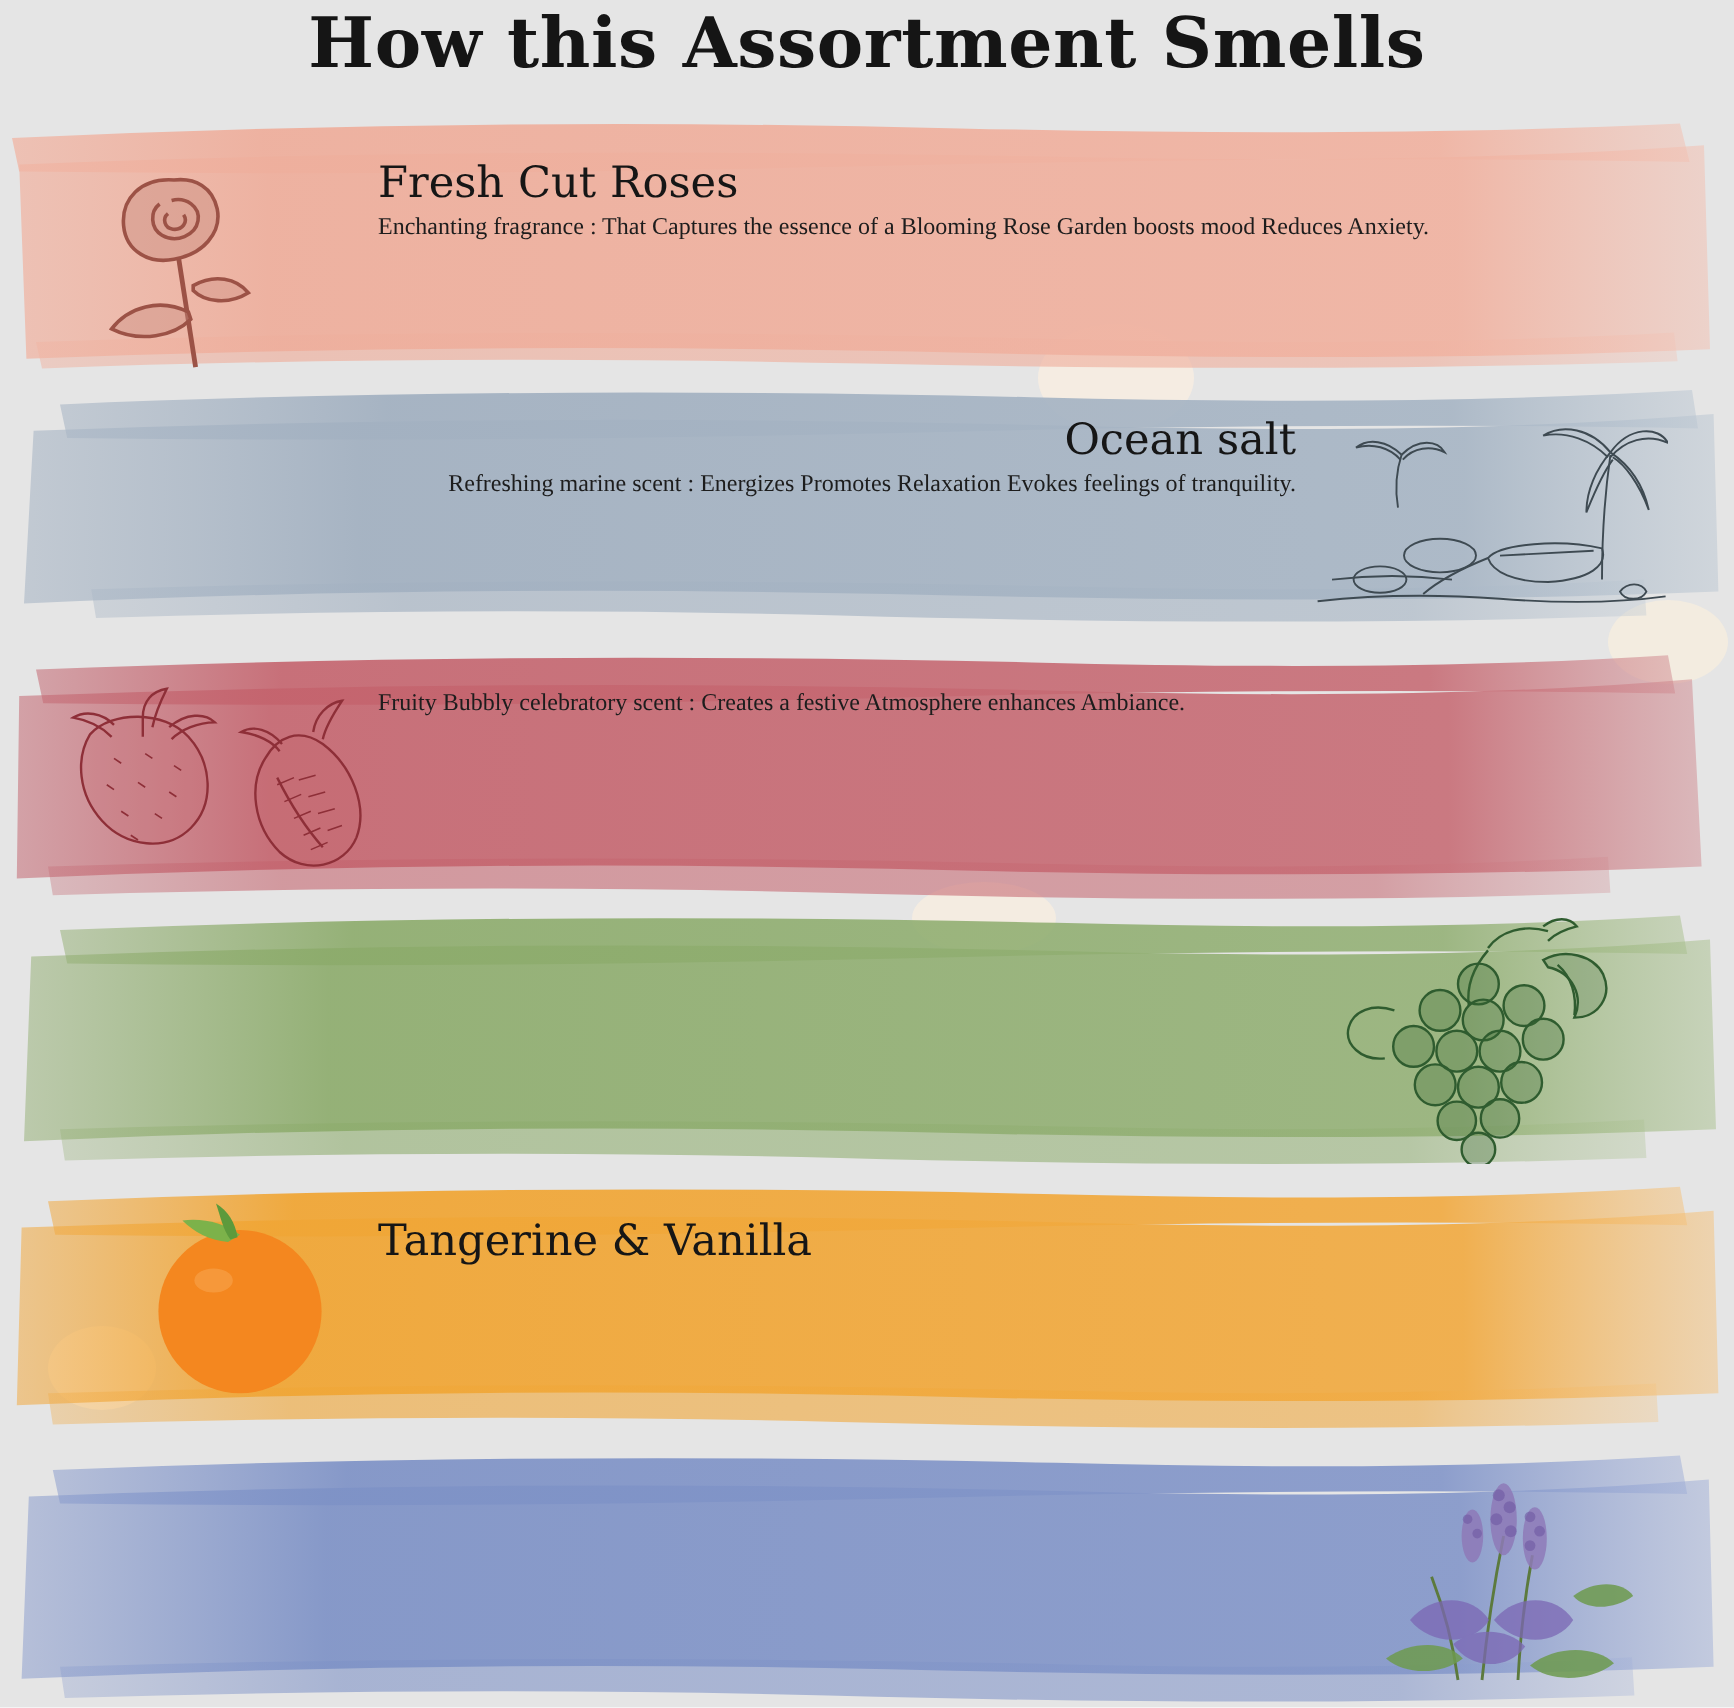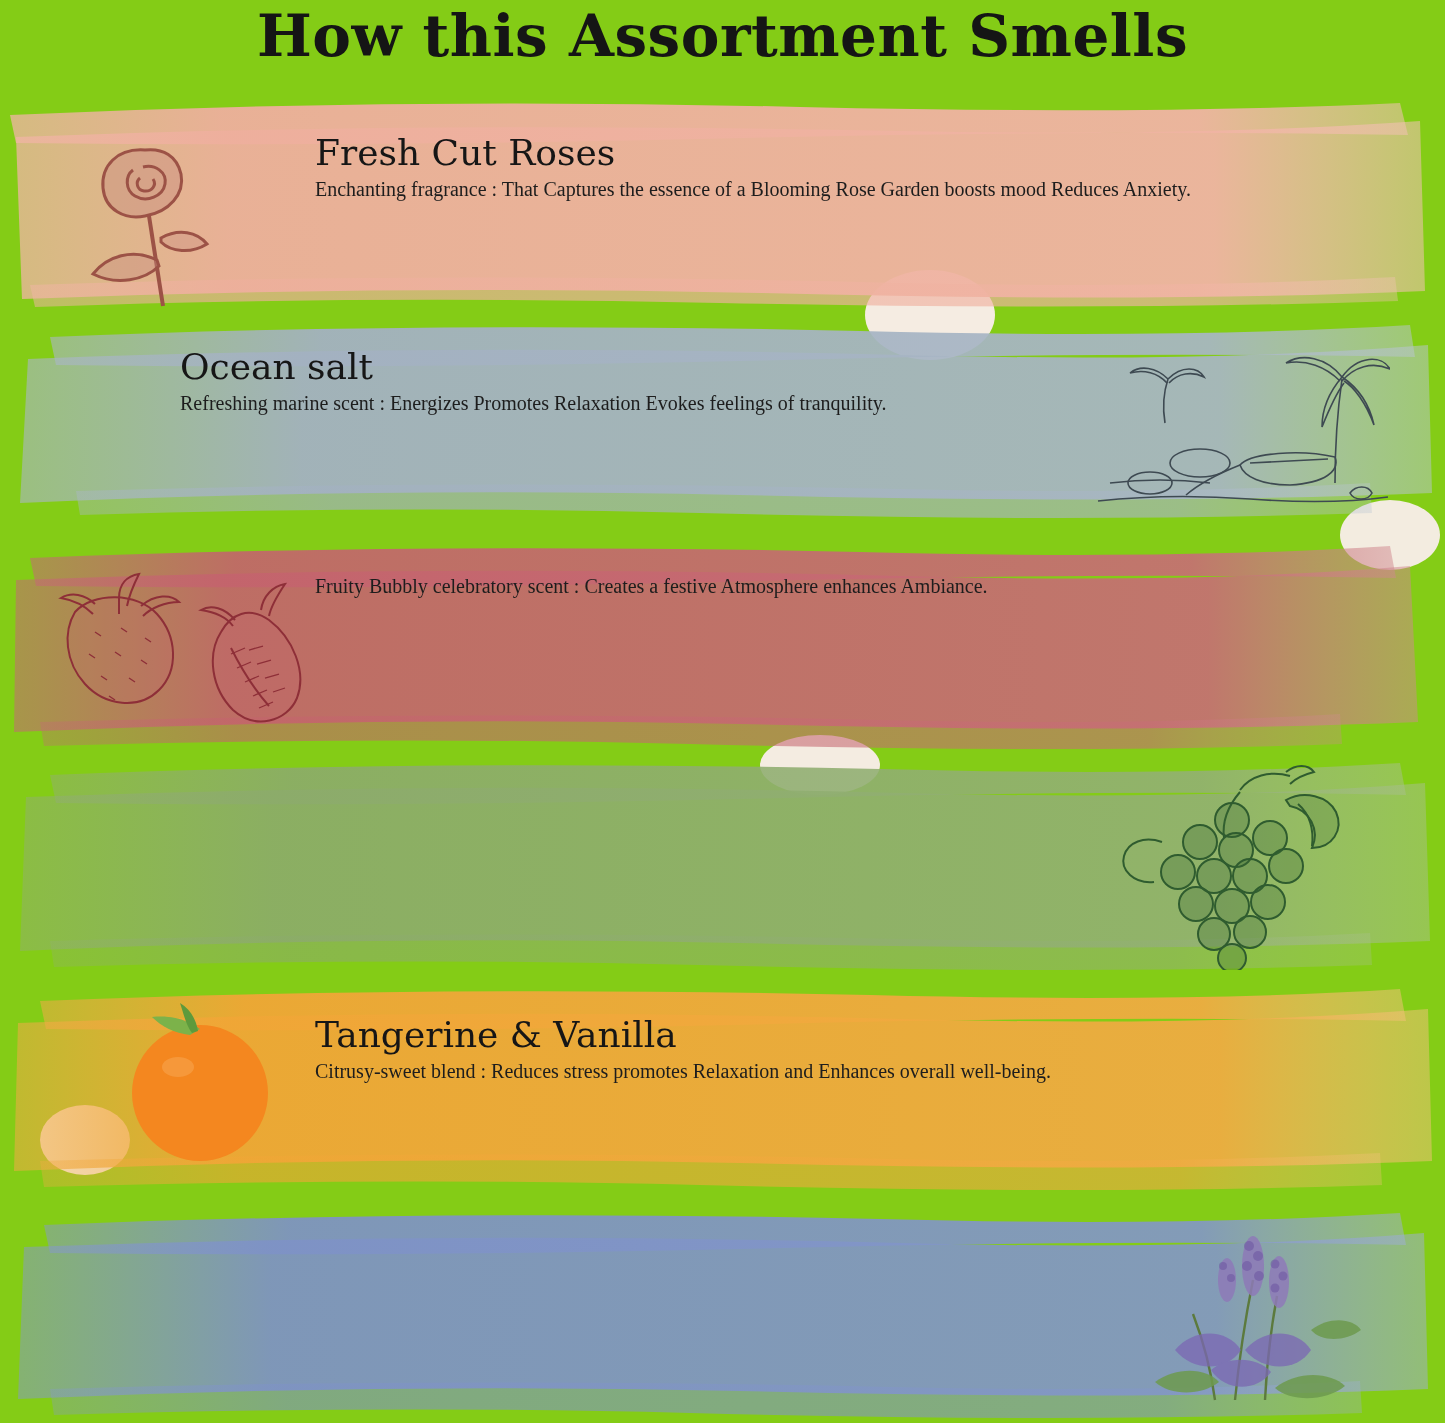--- a/index.html
+++ b/index.html
@@ -4,21 +4,21 @@
 <style>
   html, body {
     margin: 0;
     padding: 0;
     background: #ffffff;
   }
   #page {
     position: relative;
     width: 1445px;
     height: 1423px;
-    background: #84cc16;
+    background: #e5e5e5;
     overflow: hidden;
     font-family: "Liberation Serif", serif;
   }
 
   
   .page-title {
     position: absolute;
     top: 2px;
     left: 0;
     width: 100%;
@@ -50,21 +50,21 @@
     line-height: 1.1;
     margin-bottom: 4px;
     white-space: nowrap;
   }
   .scent-desc {
     font-family: "Liberation Serif", serif;
     font-size: 20px;
     color: #1d1d1d;
     line-height: 1.25;
   }
-  .align-right { }
+  .align-right { text-align: right; }
   .align-left  { text-align: left; }
 
   .art {
     position: absolute;
     z-index: 5;
   }
 
   
   .blob {
     position: absolute;
@@ -251,21 +251,20 @@
       <path d="M40,176 Q440,164 890,174 Q1150,180 1380,168 L1382,200 Q1090,210 700,200 Q390,192 44,202 Z" fill="url(#g5)" opacity="0.65"></path>
     </svg>
     <svg class="art" width="220" height="180" viewBox="0 0 220 180" style="left:100px; top:8px;">
       <circle cx="100" cy="100" r="68" fill="#f4871f"></circle>
       <path d="M100,36 C86,26 70,22 52,24 C62,34 74,40 90,42" fill="#7cb24a"></path>
       <path d="M98,38 C96,26 90,16 80,10 C84,22 86,32 92,40" fill="#5d9a3c"></path>
       <ellipse cx="78" cy="74" rx="16" ry="10" fill="#f7a24a" opacity="0.65"></ellipse>
     </svg>
     <div class="band-content align-left" style="left:315px; top:30px; width:950px;">
       <div class="scent-name">Tangerine &amp; Vanilla</div>
-      <div class="scent-desc">Citrusy-sweet blend : Reduces stress promotes Relaxation and Enhances overall well-being.</div>
     </div>
   </div>
 
   <div class="band" style="top:1205px; height:218px;">
     <svg width="1445" height="218" viewBox="0 0 1445 218" style="position:absolute;left:0;top:0;z-index:1;">
       <defs>
         <linearGradient id="g6" x1="0" x2="1">
           <stop offset="0" stop-color="#8699cc" stop-opacity="0.5"></stop>
           <stop offset="0.18" stop-color="#7e92c6" stop-opacity="0.92"></stop>
           <stop offset="0.85" stop-color="#8396c9" stop-opacity="0.9"></stop>

